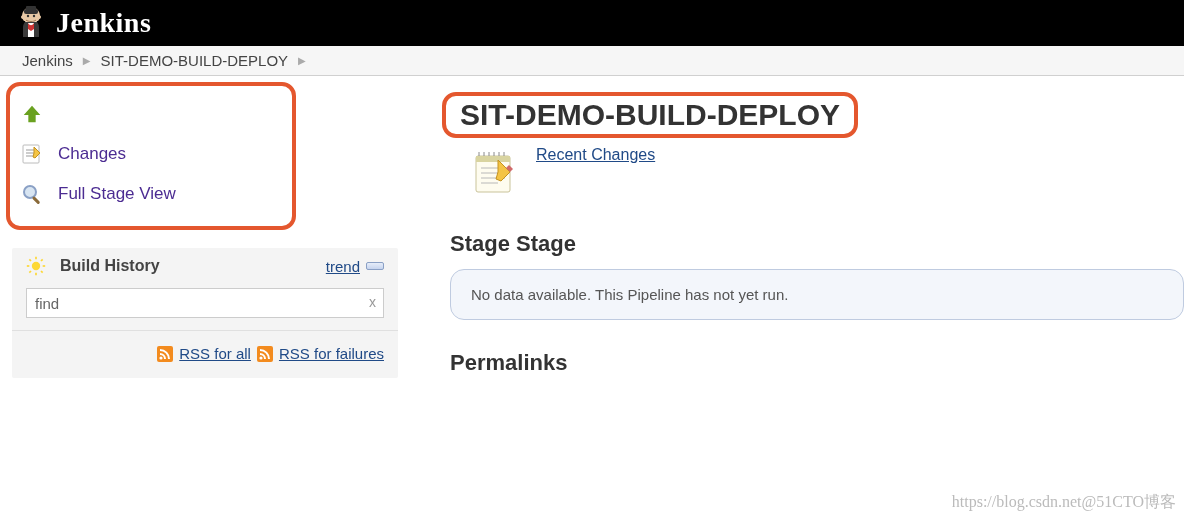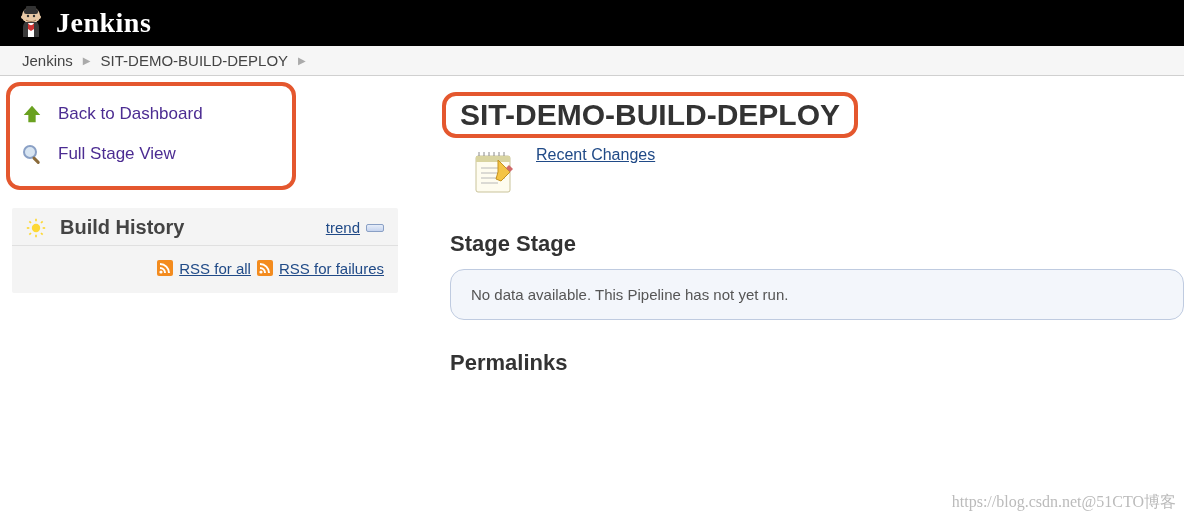--- a/index.html
+++ b/index.html
@@ -23,29 +23,29 @@
   
   .side-nav-wrap { border: 4px solid #e4572e; border-radius: 14px; margin: 6px 0 18px 0; padding: 8px 4px 12px 4px; width: 290px; }
   .side-nav-item { display: flex; align-items: center; gap: 14px; padding: 8px 6px; font-size: 17px; color: #4c2c92; text-decoration: none; }
   .side-nav-item.current { font-weight: bold; color: #444; }
   .side-nav-icon { width: 24px; height: 24px; display: inline-flex; align-items: center; justify-content: center; }
 
   
   .panel { background: #f4f4f4; border-radius: 2px; margin: 0 12px 0 6px; }
   .panel-header { display: flex; align-items: center; padding: 8px 14px 6px 14px; }
   .sun-icon { width: 20px; height: 20px; margin-right: 14px; }
-  .panel-title { font-weight: bold; font-size: 20px; color: #444; flex: 1; }
+  .panel-title { font-weight: bold; font-size: 16px; color: #444; flex: 1; }
   .trend-link { color: #204a87; text-decoration: underline; font-size: 15px; margin-right: 6px; }
   .progress-chip { display: inline-block; width: 18px; height: 8px; border: 1px solid #8aa0c5; border-radius: 2px; background: linear-gradient(#e6edf9,#c6d4ee); vertical-align: middle; }
   .find-row { padding: 6px 14px 12px 14px; }
   .find-input { width: 100%; height: 30px; border: 1px solid #ccc; padding: 0 24px 0 8px; font-size: 15px; color: #666; background: #fff; }
   .find-wrap { position: relative; }
   .find-clear { position: absolute; right: 8px; top: 6px; color: #999; font-size: 14px; cursor: pointer; }
   .panel-divider { border: none; border-top: 1px solid #e0e0e0; margin: 0 0 0 0; }
-  .rss-row { display: flex; justify-content: flex-end; gap: 6px; align-items: flex-start; padding: 14px 14px 16px 14px; font-size: 15px; }
+  .rss-row { display: flex; justify-content: flex-end; gap: 6px; align-items: flex-end; padding: 14px 14px 16px 14px; font-size: 15px; }
   .rss-link { color: #204a87; text-decoration: underline; }
   .rss-icon { width: 16px; height: 16px; display: inline-block; vertical-align: middle; }
 
   
   .page-title { font-size: 30px; font-weight: bold; color: #333; margin: 16px 0 8px 0; display: flex; align-items: center; }
   .pipeline-highlight { border: 4px solid #e4572e; border-radius: 14px; padding: 2px 14px; margin-left: -8px; }
   .recent-row { display: flex; gap: 16px; margin: 6px 0 20px 18px; }
   .recent-link { color: #204a87; text-decoration: underline; font-size: 16px; }
   .section-title { font-size: 22px; font-weight: bold; color: #333; margin: 30px 0 12px 0; }
   .no-data { background: #f3f6fb; border: 1px solid #bfcbe0; border-radius: 14px; padding: 16px 20px; color: #555; font-size: 15px; margin-right: 0; }
@@ -93,21 +93,32 @@
 <div class="layout">
 
   <div class="side-col">
     <div class="side-nav-wrap">
       <a class="side-nav-item">
         <span class="side-nav-icon">
           <svg class="arrow-up-svg" width="22" height="22" viewBox="0 0 24 24">
               <path d="M12 3l9 10h-5v8H8v-8H3z"></path>
             </svg>
         </span>
-        <span>Back to Dashboard</span>
+      </a>
+      <a class="side-nav-item">
+        <span class="side-nav-icon">
+          <svg class="doc-svg" viewBox="0 0 24 24">
+            <rect x="3" y="3" width="16" height="18" rx="1" fill="#fff" stroke="#bcbcbc"></rect>
+            <line x1="6" y1="8" x2="16" y2="8" stroke="#bcbcbc" stroke-width="1.5"></line>
+            <line x1="6" y1="11" x2="16" y2="11" stroke="#bcbcbc" stroke-width="1.5"></line>
+            <line x1="6" y1="14" x2="13" y2="14" stroke="#bcbcbc" stroke-width="1.5"></line>
+            <path d="M14 5l6 6-5 5-2-1 1-4z" fill="#f4c445" stroke="#c49220"></path>
+          </svg>
+        </span>
+        <span>Changes</span>
       </a>
       <a class="side-nav-item">
         <span class="side-nav-icon">
           <svg class="magnifier-svg" viewBox="0 0 24 24">
               <circle cx="10" cy="10" r="6" fill="#d8e5f2" stroke="#8aa0c5" stroke-width="2"></circle>
               <rect x="14" y="14" width="9" height="3" rx="1.5" transform="rotate(45 14 14)" fill="#8a6a3a"></rect>
             </svg>
         </span>
         <span>Full Stage View</span>
       </a>
@@ -126,20 +137,26 @@
                 <line x1="4" y1="4" x2="6" y2="6"></line>
                 <line x1="18" y1="18" x2="20" y2="20"></line>
                 <line x1="4" y1="20" x2="6" y2="18"></line>
                 <line x1="18" y1="6" x2="20" y2="4"></line>
               </g>
             </svg>
         </span>
         <span class="panel-title">Build History</span>
         <a class="trend-link">trend</a>
         <span class="progress-chip"></span>
+      </div>
+      <div class="find-row">
+        <div class="find-wrap">
+          <input class="find-input" value="find" style="">
+          <span class="find-clear">x</span>
+        </div>
       </div>
       <hr class="panel-divider">
       <div class="rss-row">
         <span class="rss-icon">
           <svg width="16" height="16" viewBox="0 0 16 16">
               <rect width="16" height="16" rx="2" fill="#f38b1e"></rect>
               <circle cx="4" cy="12" r="1.6" fill="#fff"></circle>
               <path d="M3 7a6 6 0 0 1 6 6h-2a4 4 0 0 0-4-4z" fill="#fff"></path>
               <path d="M3 3a10 10 0 0 1 10 10h-2A8 8 0 0 0 3 5z" fill="#fff"></path>
             </svg>

